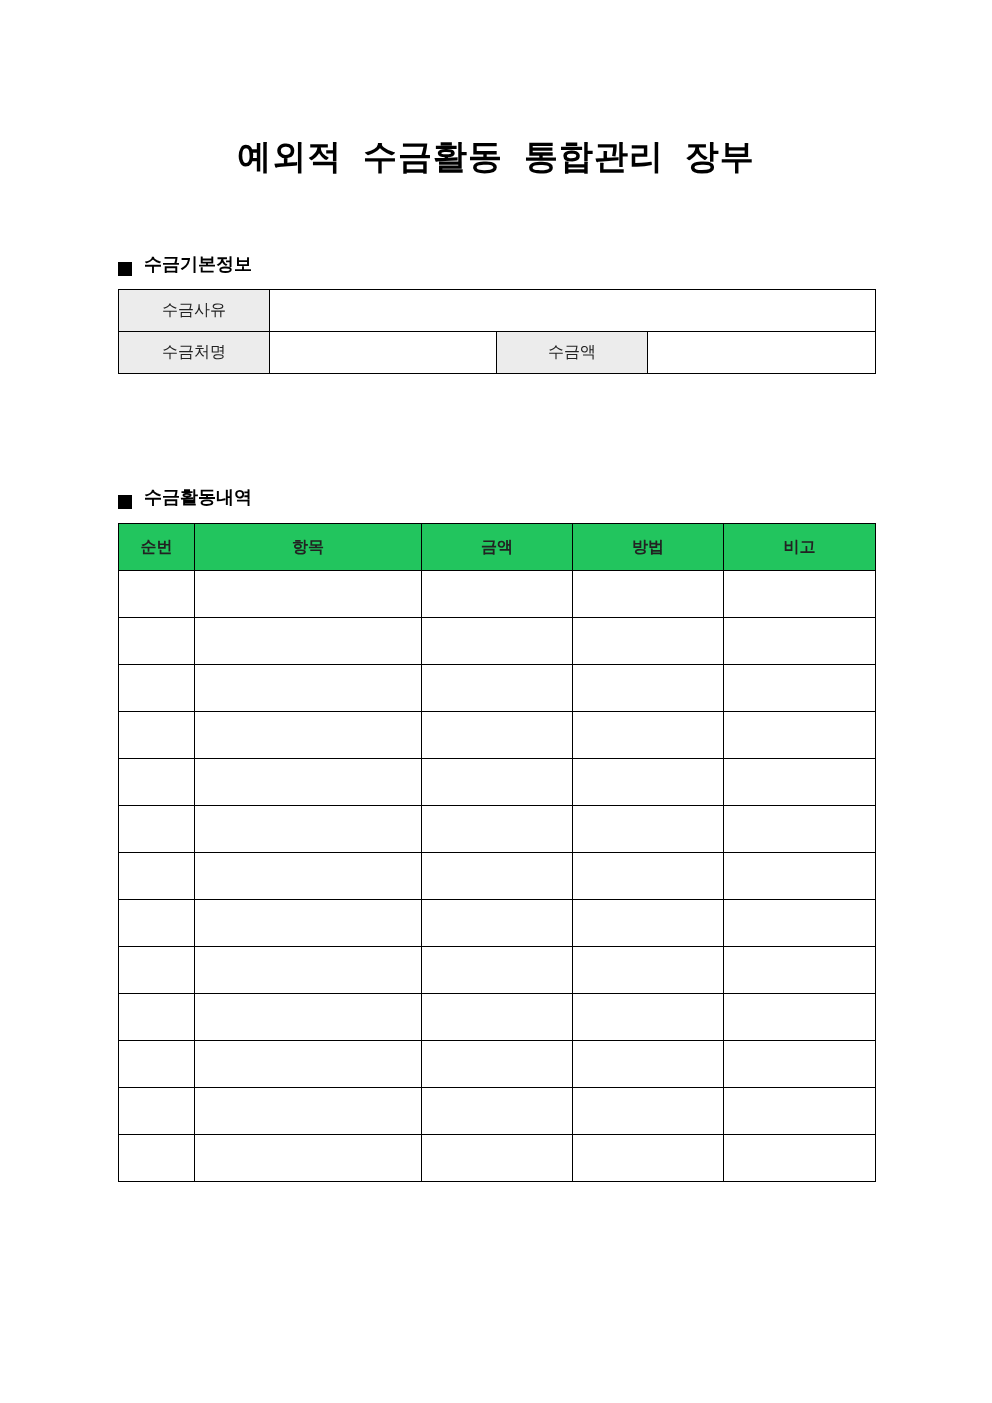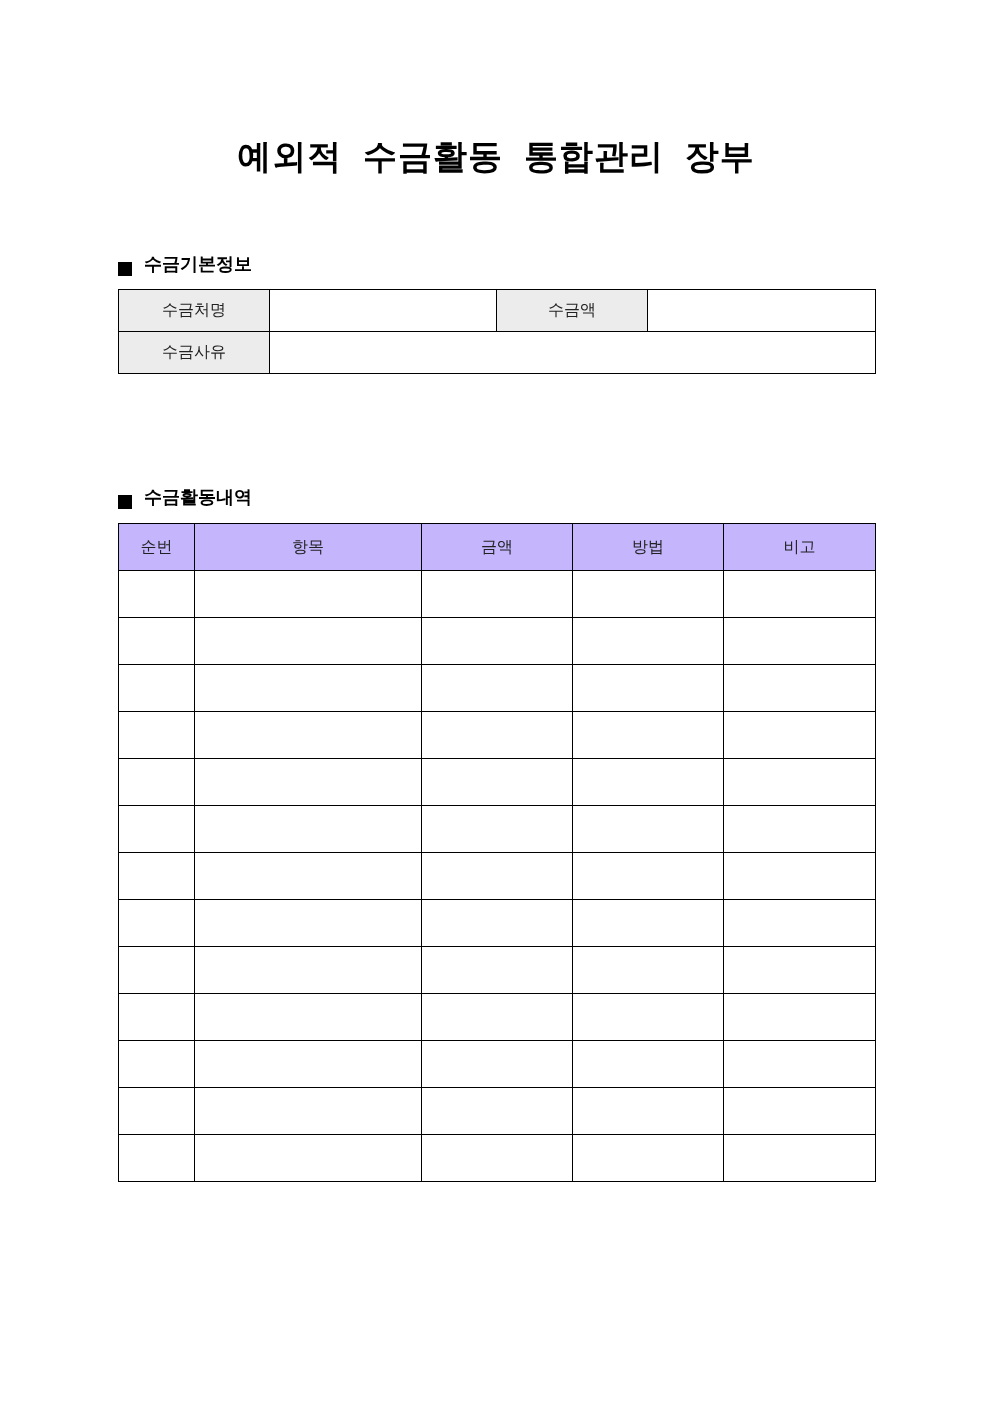--- a/index.html
+++ b/index.html
@@ -59,50 +59,50 @@
       font-weight: normal;
       text-align: center;
       padding: 0;
       color: #222;
     }
     .info-table { top: 289px; }
     .info-table td { height: 41px; }
     .info-table .label { background: #ececec; }
 
     .activity-table { top: 523px; }
-    .activity-table th { height: 46px; background: #c4b5fd; }
+    .activity-table th { height: 46px; background: #22c55e; font-weight: bold; }
     .activity-table td { height: 46px; background: #fff; }
   </style>
 </head>
 <body>
 
 <div class="title">예외적 수금활동 통합관리 장부</div>
 
 <div class="section-header sec1">
   <span class="bullet"></span>
   <span>수금기본정보</span>
 </div>
 
 <table class="info-table">
   <colgroup>
     <col style="width:151px">
     <col style="width:227px">
     <col style="width:151px">
     <col style="width:228px">
   </colgroup>
   <tbody>
+  <tr>
+    <td class="label">수금사유</td>
+    <td colspan="3"></td>
+  </tr>
   <tr>
     <td class="label">수금처명</td>
     <td></td>
     <td class="label">수금액</td>
     <td></td>
-  </tr>
-  <tr>
-    <td class="label">수금사유</td>
-    <td colspan="3"></td>
   </tr>
 </tbody>
   </table>
 
 <div class="section-header sec2">
   <span class="bullet"></span>
   <span>수금활동내역</span>
 </div>
 
 <table class="activity-table">

